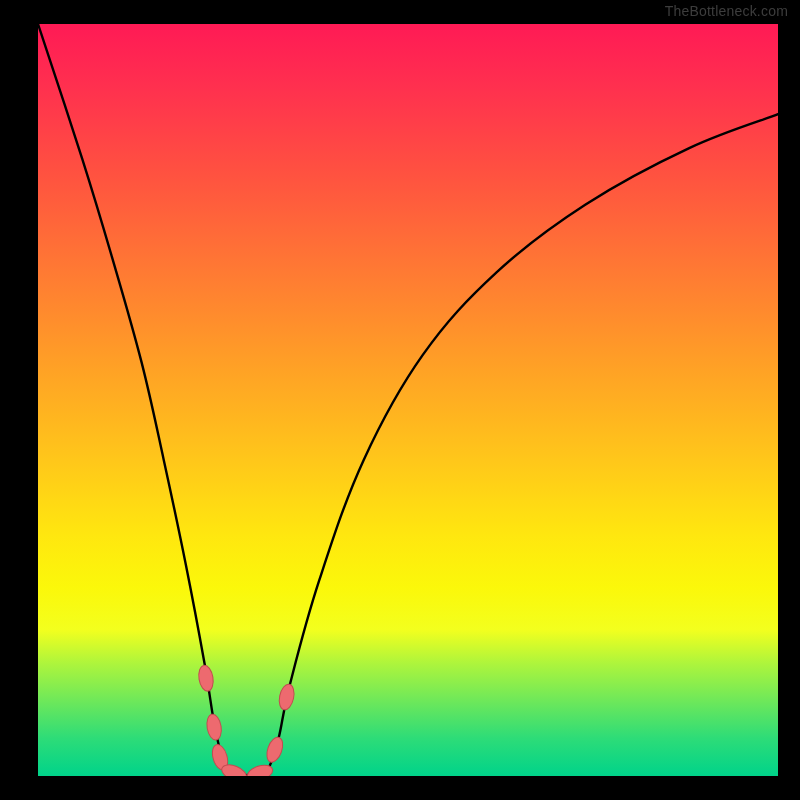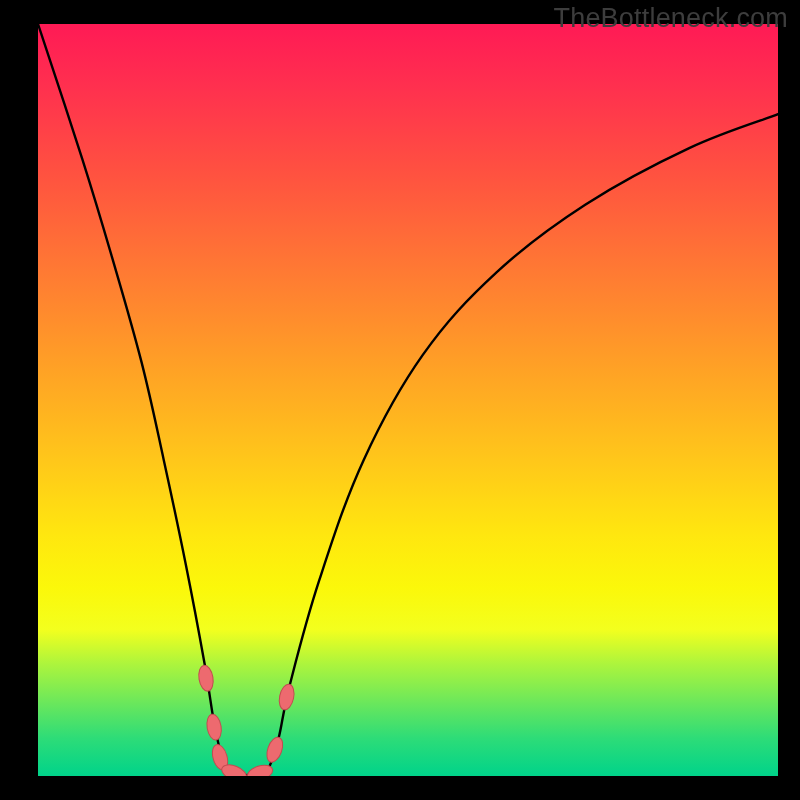--- a/index.html
+++ b/index.html
@@ -40,21 +40,21 @@
       #6ee85a 90%,
       #2ddc78 95%,
       #00d38a 100%
     );
   }
   .watermark {
     position: absolute;
     top: 3px;
     right: 12px;
     color: #3d3d3d;
-    font-size: 27px;
+    font-size: 14px;
     font-weight: 500;
     letter-spacing: 0.2px;
   }
   svg.overlay {
     position: absolute;
     left: 0;
     top: 0;
     width: 740px;
     height: 752px;
   }

